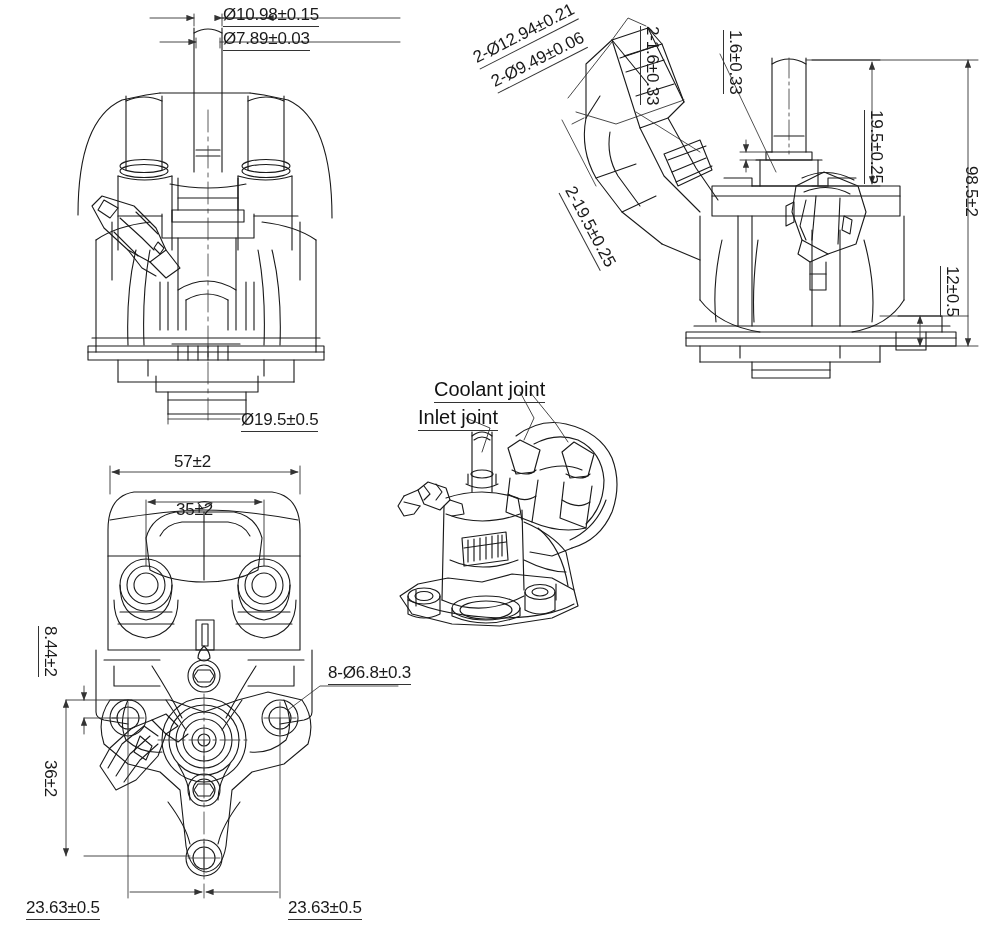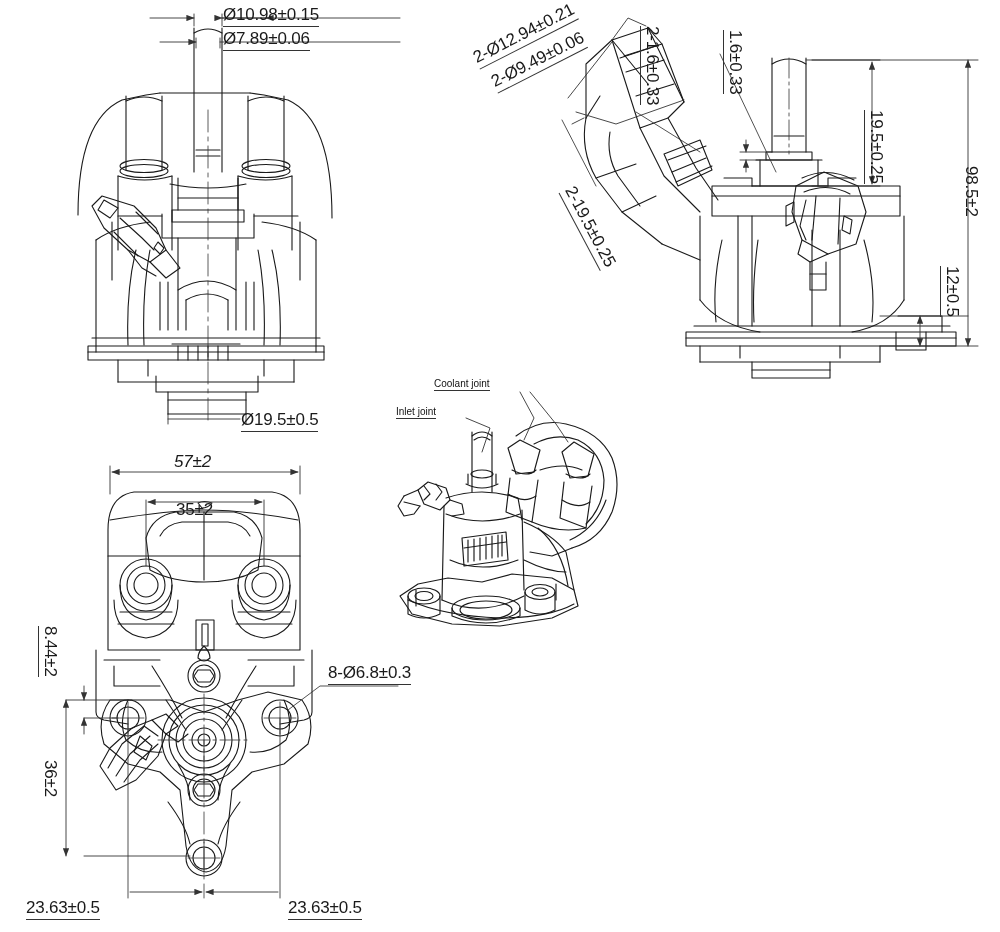--- a/index.html
+++ b/index.html
@@ -25,21 +25,21 @@
     color: #1a1a1a;
     white-space: nowrap;
     border-bottom: 1.3px solid #333;
     padding-bottom: 1px;
     letter-spacing: -0.2px;
   }
   .dimtext.nounder { border-bottom: none; }
   .lbl {
     position: absolute;
     font-family: "Liberation Sans", sans-serif;
-    font-size: 10px;
+    font-size: 20px;
     color: #111;
     white-space: nowrap;
     border-bottom: 1.3px solid #333;
     padding-bottom: 1px;
   }
 </style>
 </head>
 <body>
 
 <div id="sheet">
@@ -411,51 +411,51 @@
         <path d="M520 392 L534 418 L524 440"></path>
         <path d="M530 392 L556 424 L568 442"></path>
         <path d="M466 418 L490 428 L482 452"></path>
       </g>
 
     </g>
   </svg>
 
   <div class="dimtext" style="left:223px; top:5px;">Ø10.98±0.15</div>
 
-  <div class="dimtext" style="left:223px; top:29px;">Ø7.89±0.06</div>
+  <div class="dimtext" style="left:223px; top:29px;">Ø7.89±0.03</div>
 
   <div class="dimtext" style="left:241px; top:410px;">Ø19.5±0.5</div>
 
   <div class="dimtext" style="left:470px; top:50px; transform:rotate(-27deg); transform-origin:left top;">2-Ø12.94±0.21</div>
 
   <div class="dimtext" style="left:488px; top:74px; transform:rotate(-27deg); transform-origin:left top;">2-Ø9.49±0.06</div>
 
   <div class="dimtext" style="left:578px; top:183px; transform:rotate(62deg); transform-origin:left top;">2-19.5±0.25</div>
 
   <div class="dimtext" style="left:662px; top:26px; transform:rotate(90deg); transform-origin:left top;">2-1.6±0.33</div>
 
   <div class="dimtext" style="left:745px; top:30px; transform:rotate(90deg); transform-origin:left top;">1.6±0.33</div>
 
   <div class="dimtext" style="left:886px; top:110px; transform:rotate(90deg); transform-origin:left top;">19.5±0.25</div>
 
   <div class="dimtext nounder" style="left:981px; top:166px; transform:rotate(90deg); transform-origin:left top;">98.5±2</div>
 
   <div class="dimtext" style="left:962px; top:266px; transform:rotate(90deg); transform-origin:left top;">12±0.5</div>
 
-  <div class="dimtext nounder" style="left:174px; top:452px;font-style:italic;">57±2</div>
+  <div class="dimtext nounder" style="left:174px; top:452px;">57±2</div>
 
   <div class="dimtext nounder" style="left:176px; top:500px;">35±2</div>
 
   <div class="dimtext" style="left:60px; top:626px; transform:rotate(90deg); transform-origin:left top;">8.44±2</div>
 
   <div class="dimtext nounder" style="left:60px; top:760px; transform:rotate(90deg); transform-origin:left top;">36±2</div>
 
   <div class="dimtext" style="left:328px; top:663px;">8-Ø6.8±0.3</div>
 
   <div class="dimtext" style="left:26px; top:898px;">23.63±0.5</div>
 
   <div class="dimtext" style="left:288px; top:898px;">23.63±0.5</div>
 
   <div class="lbl" style="left:434px; top:378px;">Coolant joint</div>
 
-  <div class="lbl" style="left:396px; top:406px;">Inlet joint</div>
+  <div class="lbl" style="left:418px; top:406px;">Inlet joint</div>
 
 </div>
 
 </body></html>

